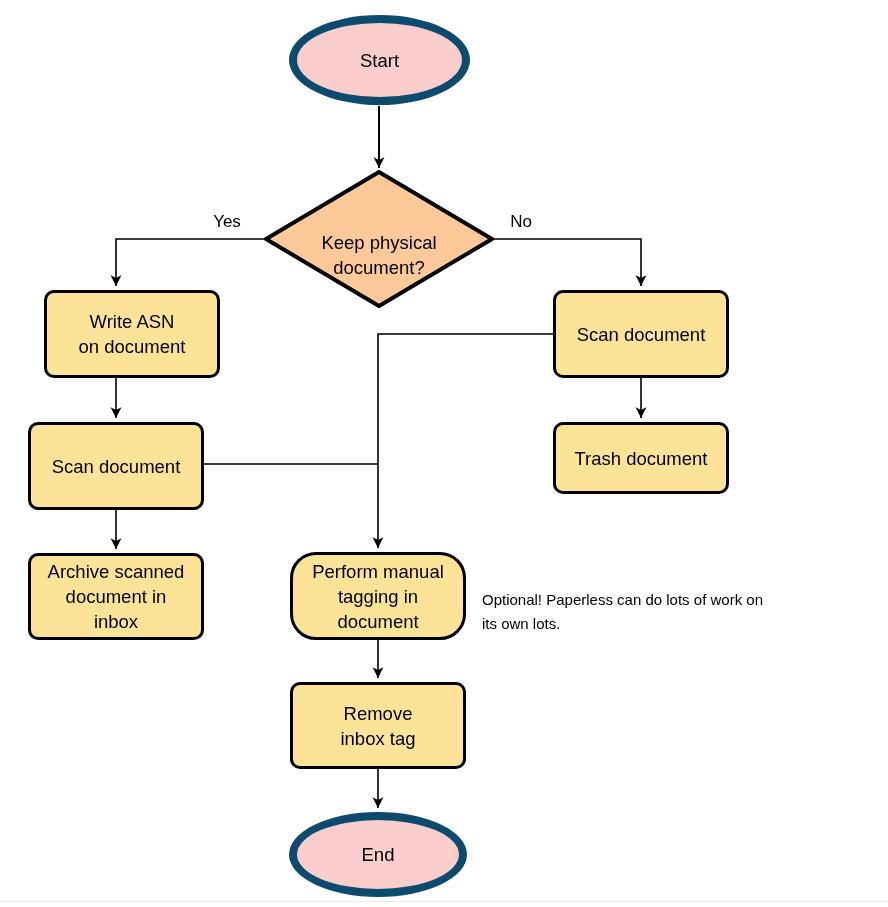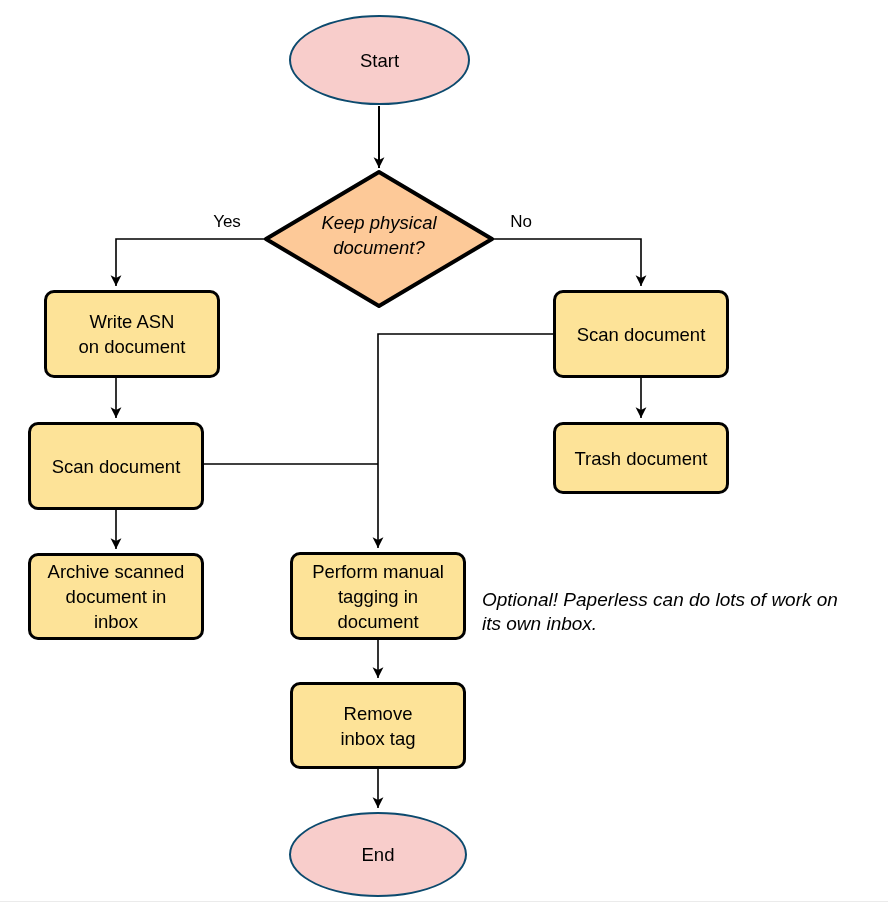--- a/index.html
+++ b/index.html
@@ -32,37 +32,36 @@
     line-height: 25px;
     box-sizing: border-box;
   }
   .process {
     background: var(--process-fill, #FDE398);
     border: 3px solid #000000;
     border-radius: 10px;
   }
   .terminal {
     background: var(--terminal-fill, #F8CDCB);
-    border: 2px solid #0c4a6e;
+    border: 8px solid #0c4a6e;
     border-radius: 50%;
   }
   .decision-label {
     background: transparent;
   }
   .edge-label {
     position: absolute;
     font-size: 17px;
     line-height: 22px;
     text-align: center;
     width: 60px;
   }
   .annotation {
     position: absolute;
-    font-size: 19px;
-    font-style: italic;
+    font-size: 15px;
     line-height: 23.5px;
     white-space: nowrap;
   }
   .bottom-divider {
     position: absolute;
     left: 0;
     top: 901px;
     width: 888px;
     border-top: 1px solid #ebebeb;
   }
@@ -99,21 +98,21 @@
 
     <path d="M378,640 L378,678" fill="none" stroke="#000000" stroke-width="1.6" marker-end="url(#arrow)"></path>
 
     <path d="M378,769 L378,808" fill="none" stroke="#000000" stroke-width="1.6" marker-end="url(#arrow)"></path>
   </svg>
 
   <div class="node terminal" style="left:289px; top:15px; width:181px; height:90px;">
     <div>Start</div>
   </div>
 
-  <div class="node decision-label" style="left:266px; top:168px; width:226px; height:134px;font-style:italic;">
+  <div class="node decision-label" style="left:266px; top:188px; width:226px; height:134px;">
     <div>Keep physical</div>
     <div>document?</div>
   </div>
 
   <div class="edge-label" style="left:197px; top:211px;">Yes</div>
   <div class="edge-label" style="left:491px; top:211px;">No</div>
 
   <div class="node process" style="left:44px; top:290px; width:176px; height:88px;">
     <div>Write ASN</div>
     <div>on document</div>
@@ -130,29 +129,29 @@
   </div>
 
   <div class="node process" style="left:553px; top:290px; width:176px; height:88px;">
     <div>Scan document</div>
   </div>
 
   <div class="node process" style="left:553px; top:422px; width:176px; height:72px;">
     <div>Trash document</div>
   </div>
 
-  <div class="node process" style="left:290px; top:552px; width:176px; height:88px;">
+  <div class="node process" style="left:290px; top:552px; width:176px; height:88px;border-radius:26px;">
     <div>Perform manual</div>
     <div>tagging in</div>
     <div>document</div>
   </div>
 
   <div class="annotation" style="left:482px; top:588px;">
     <div>Optional! Paperless can do lots of work on</div>
-    <div>its own inbox.</div>
+    <div>its own lots.</div>
   </div>
 
   <div class="node terminal" style="left:289px; top:812px; width:178px; height:85px;">
     <div>End</div>
   </div>
 
   <div class="node process" style="left:290px; top:682px; width:176px; height:87px;">
     <div>Remove</div>
     <div>inbox tag</div>
   </div>

